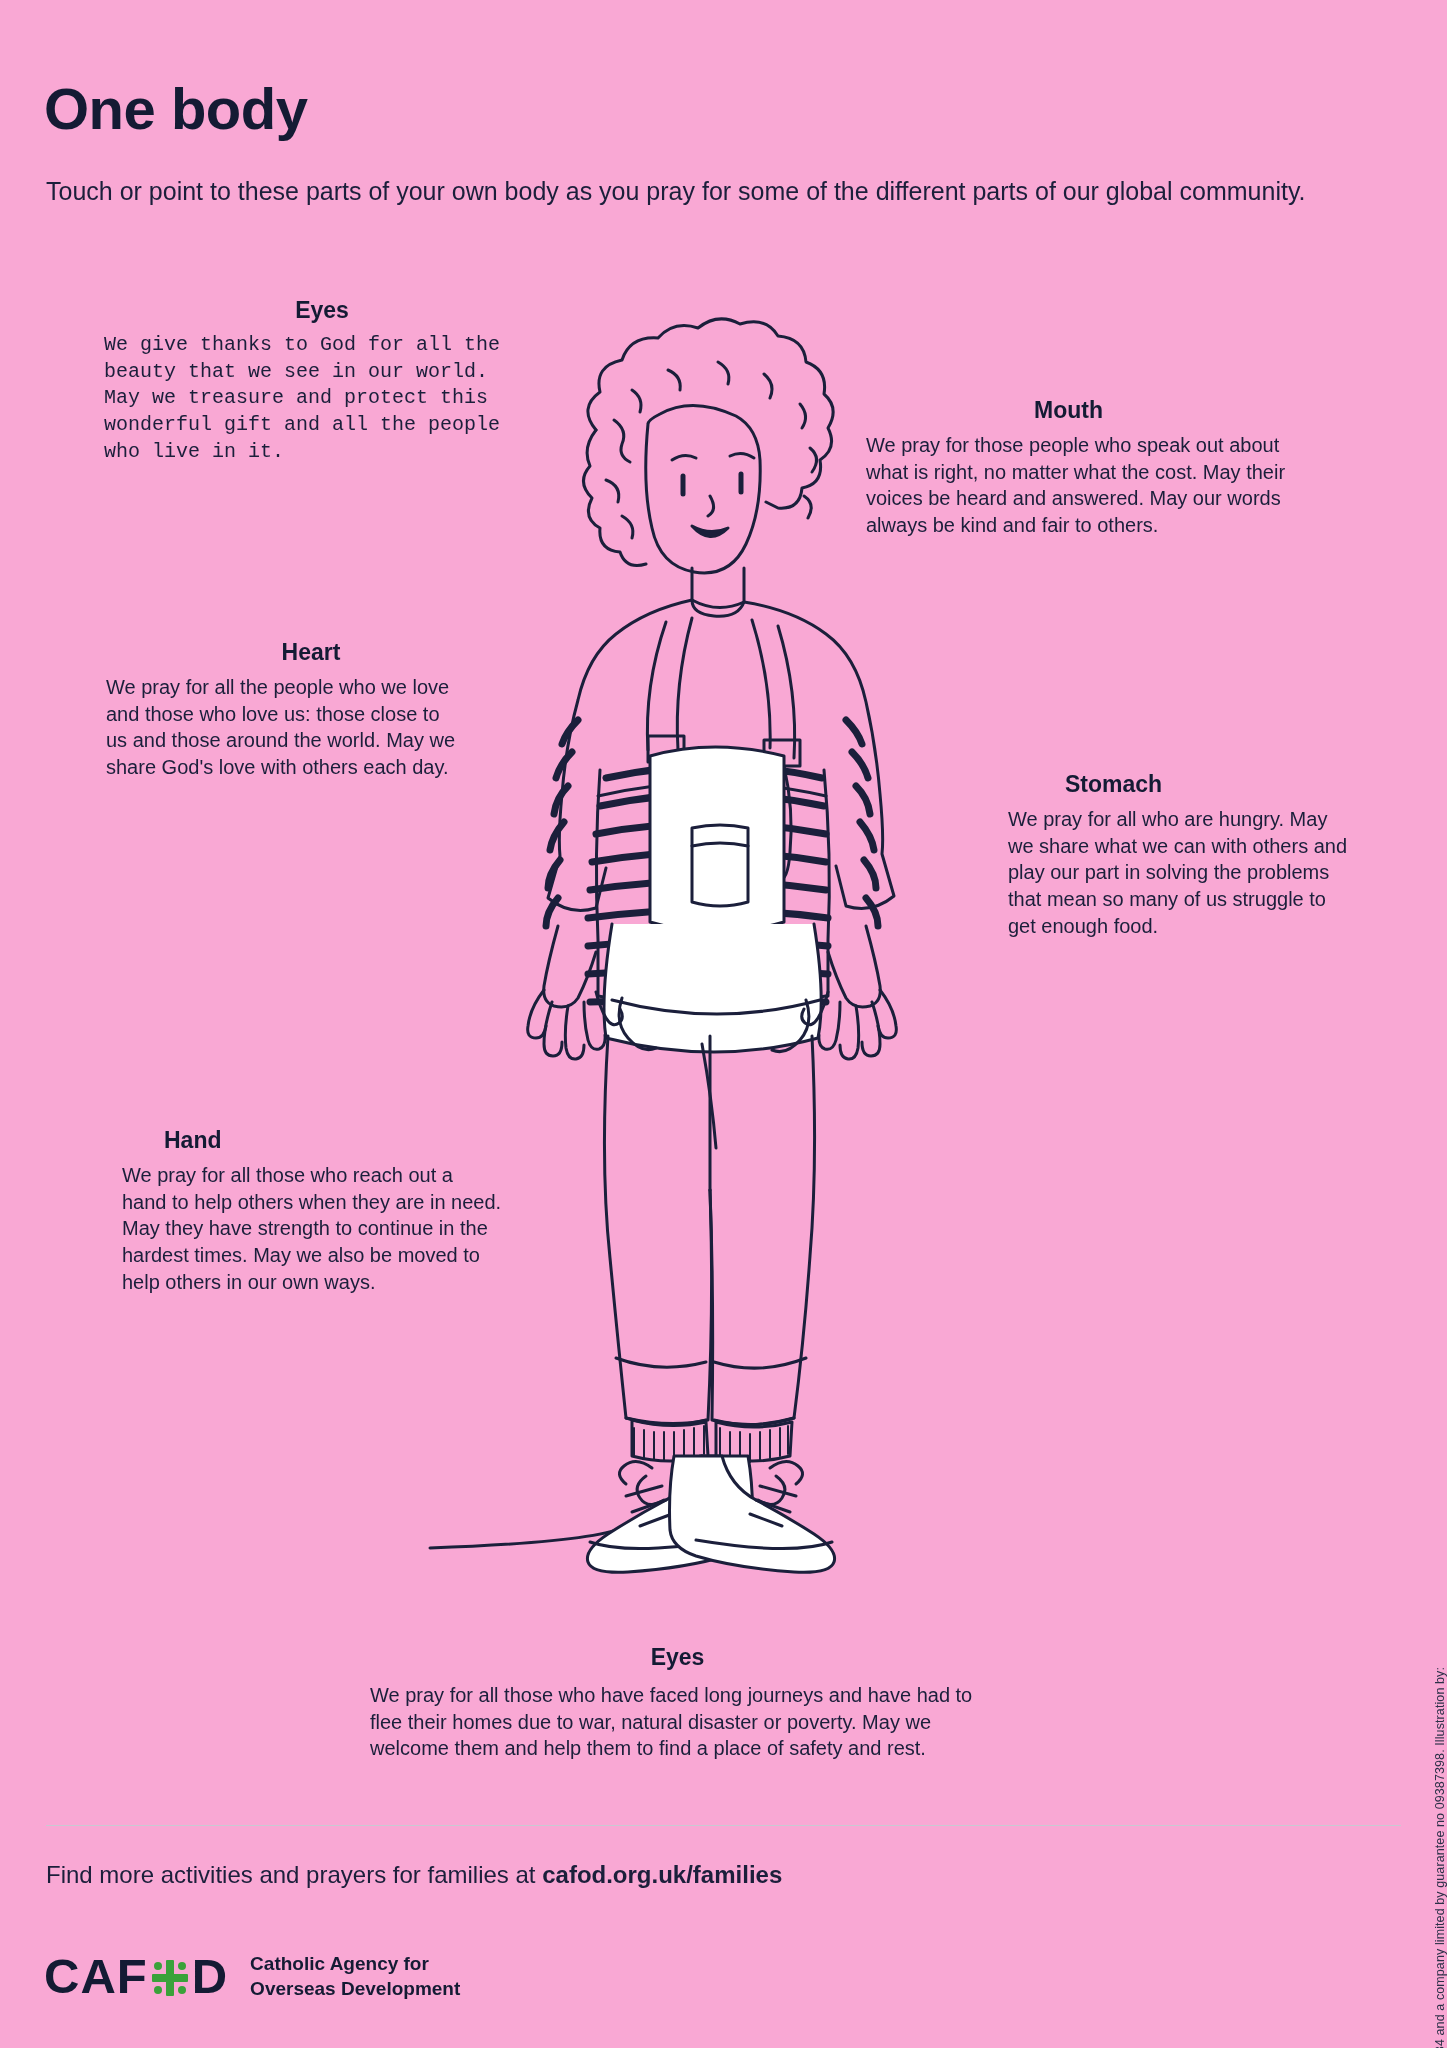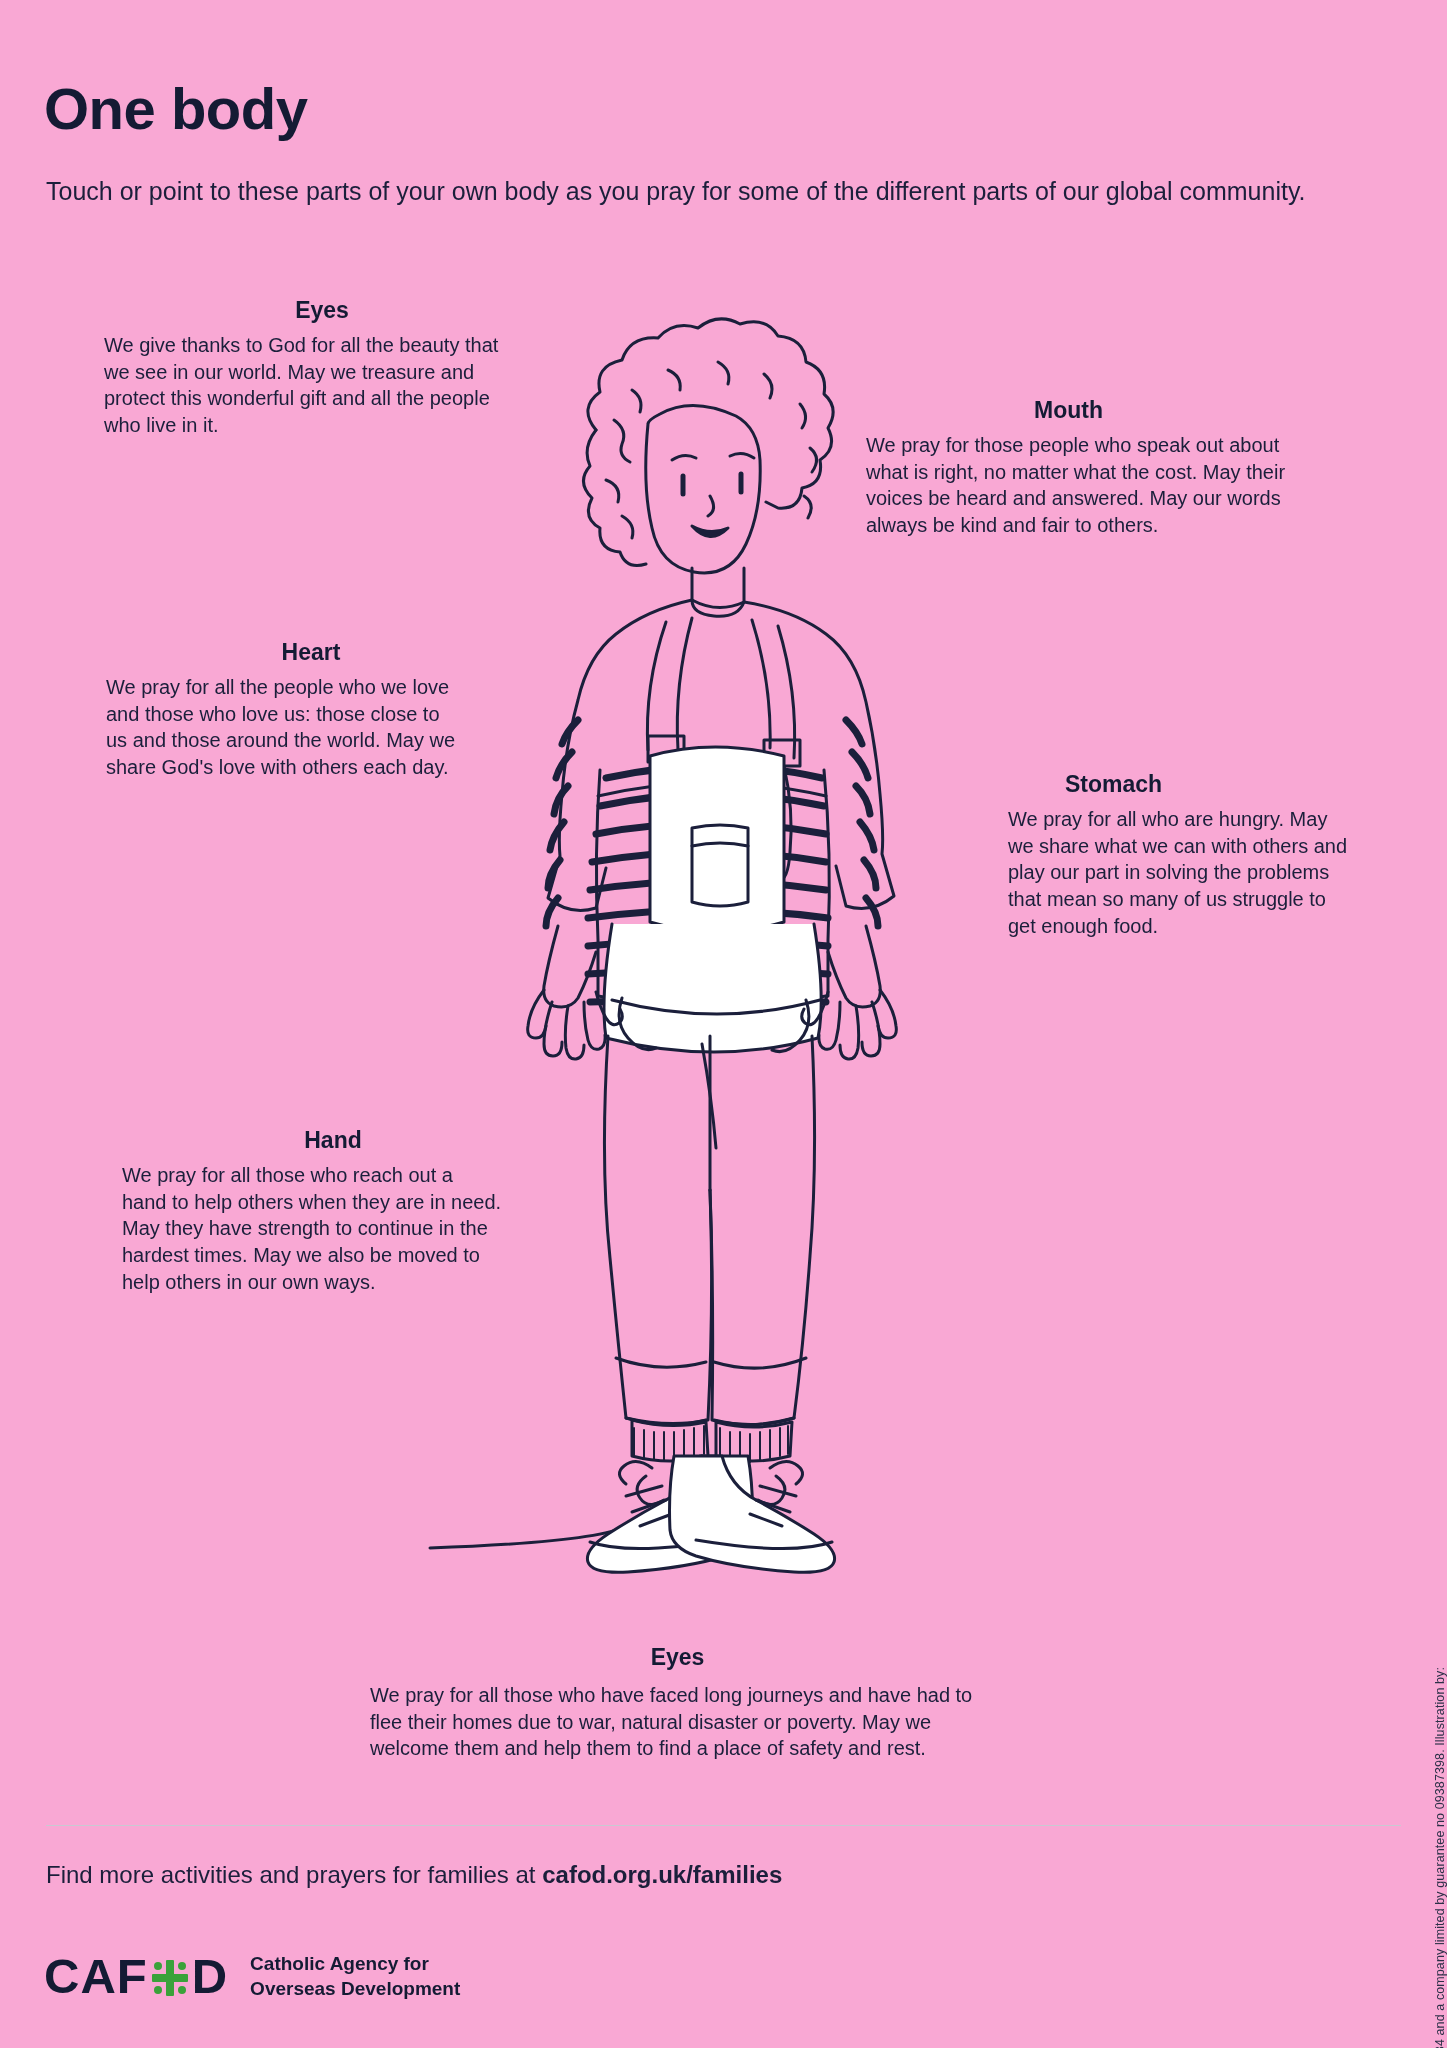--- a/index.html
+++ b/index.html
@@ -53,36 +53,36 @@
   }
   .block .body {
     font-size: 20px;
     line-height: 1.33;
     color: #1b1f3b;
   }
 
   
   #blk-eyes     { left: 98px;  top: 298px;  width: 410px; }
   #blk-eyes .head     { text-align: center; margin-left: 38px; }
-  #blk-eyes .body     { margin-left: 6px; width: 400px; }
+  #blk-eyes .body     { margin-left: 6px; width: 400px; font-family: Liberation Mono, monospace; }
 
   #blk-mouth    { left: 866px; top: 398px;  width: 460px; }
   #blk-mouth .head    { margin-left: 168px; }
   #blk-mouth .body    { width: 452px; }
 
   #blk-heart    { left: 106px;  top: 640px;  width: 370px; }
   #blk-heart .head    { text-align: center; margin-left: 40px; }
   #blk-heart .body    { width: 360px; }
 
   #blk-stomach  { left: 1008px; top: 772px; width: 350px; }
   #blk-stomach .head  { margin-left: 57px; }
   #blk-stomach .body  { width: 340px; }
 
   #blk-hand     { left: 112px; top: 1128px; width: 390px; }
-  #blk-hand .head     { text-align: center; margin-left: 52px; }
+  #blk-hand .head     { margin-left: 52px; }
   #blk-hand .body     { margin-left: 10px; width: 380px; }
 
   #blk-foot     { left: 370px; top: 1645px; width: 650px; }
   #blk-foot .head     { text-align: center; margin-left: -35px; }
   #blk-foot .body     { width: 640px; margin-top: 12px; }
 
   
   #figure {
     position: absolute;
     left: 400px;

